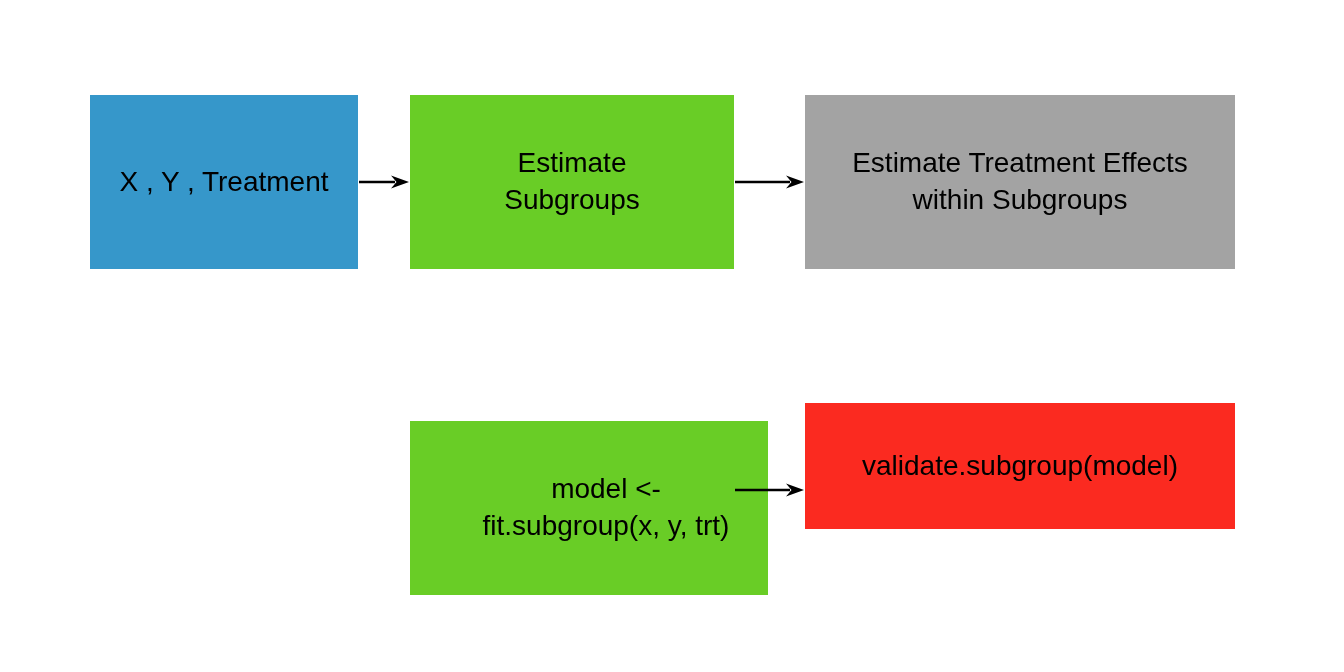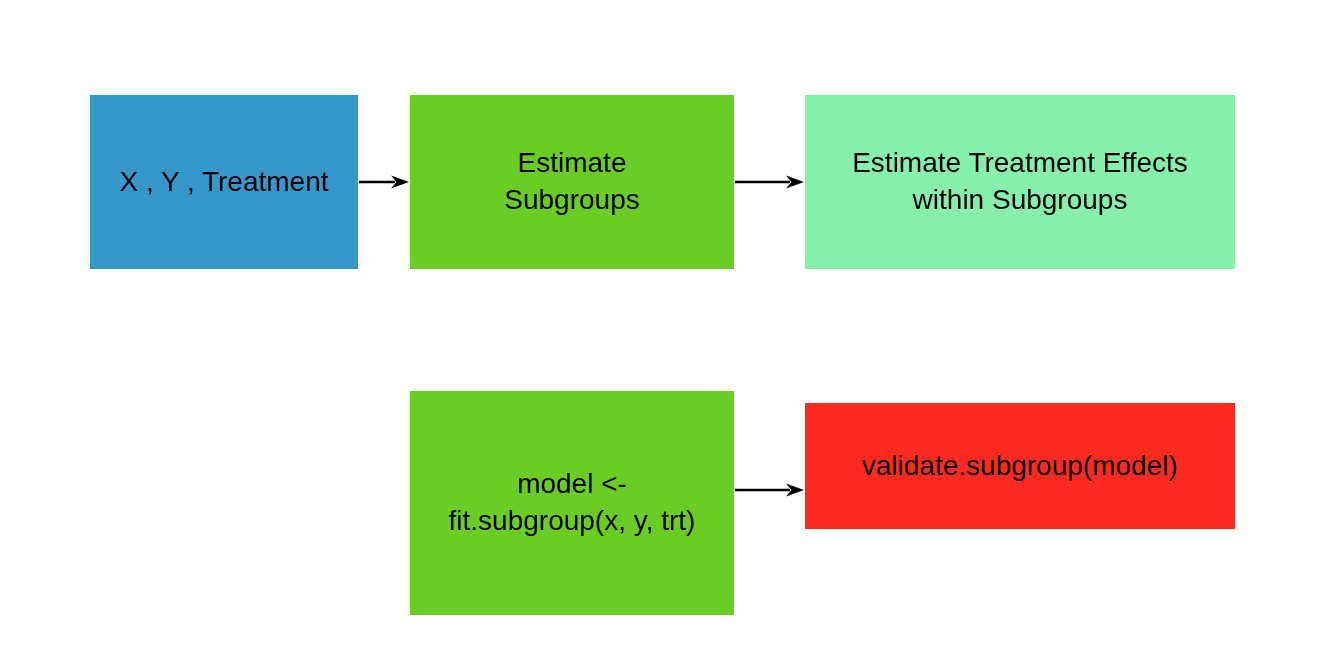--- a/index.html
+++ b/index.html
@@ -18,38 +18,38 @@
     justify-content: center;
     text-align: center;
     color: #000000;
     font-size: 28px;
     line-height: 1.32;
     white-space: pre-line;
   }
   .node-inputs    { left: 90px;  top: 95px;  width: 268px; height: 174px; }
   .node-est-sub   { left: 410px; top: 95px;  width: 324px; height: 174px; }
   .node-est-eff   { left: 805px; top: 95px;  width: 430px; height: 174px; }
-  .node-fit       { left: 410px; top: 391px; width: 324px; height: 224px; }
+  .node-fit       { left: 410px; top: 421px; width: 324px; height: 174px; padding-left: 34px; }
   .node-validate  { left: 805px; top: 403px; width: 430px; height: 126px; }
   .arrow { position: absolute; }
   .arrow-1 { left: 358px; top: 172px; }
   .arrow-2 { left: 734px; top: 172px; }
   .arrow-3 { left: 734px; top: 480px; }
 </style>
 </head>
 <body>
 
 <div class="canvas">
 
   <div class="node node-est-sub" style="background: rgb(105, 205, 38);">Estimate
 Subgroups</div>
 
   <div class="node node-inputs" style="background: rgb(54, 151, 202);">X , Y , Treatment</div>
 
-  <div class="node node-est-eff" style="background: #86efac;">Estimate Treatment Effects
+  <div class="node node-est-eff" style="background: #a3a3a3;">Estimate Treatment Effects
 within Subgroups</div>
 
   <div class="node node-fit" style="background: rgb(105, 205, 38);">model &lt;-
 fit.subgroup(x, y, trt)</div>
 
   <div class="node node-validate" style="background: rgb(251, 42, 32);">validate.subgroup(model)</div>
 
   <svg class="arrow arrow-1" width="52" height="20" viewBox="0 0 52 20" aria-hidden="true">
     <line x1="1" y1="10" x2="37" y2="10" stroke="#000000" stroke-width="2.5"></line>
     <path d="M 51 10 L 33 3.5 L 38.5 10 L 33 16.5 Z" fill="#000000"></path>

